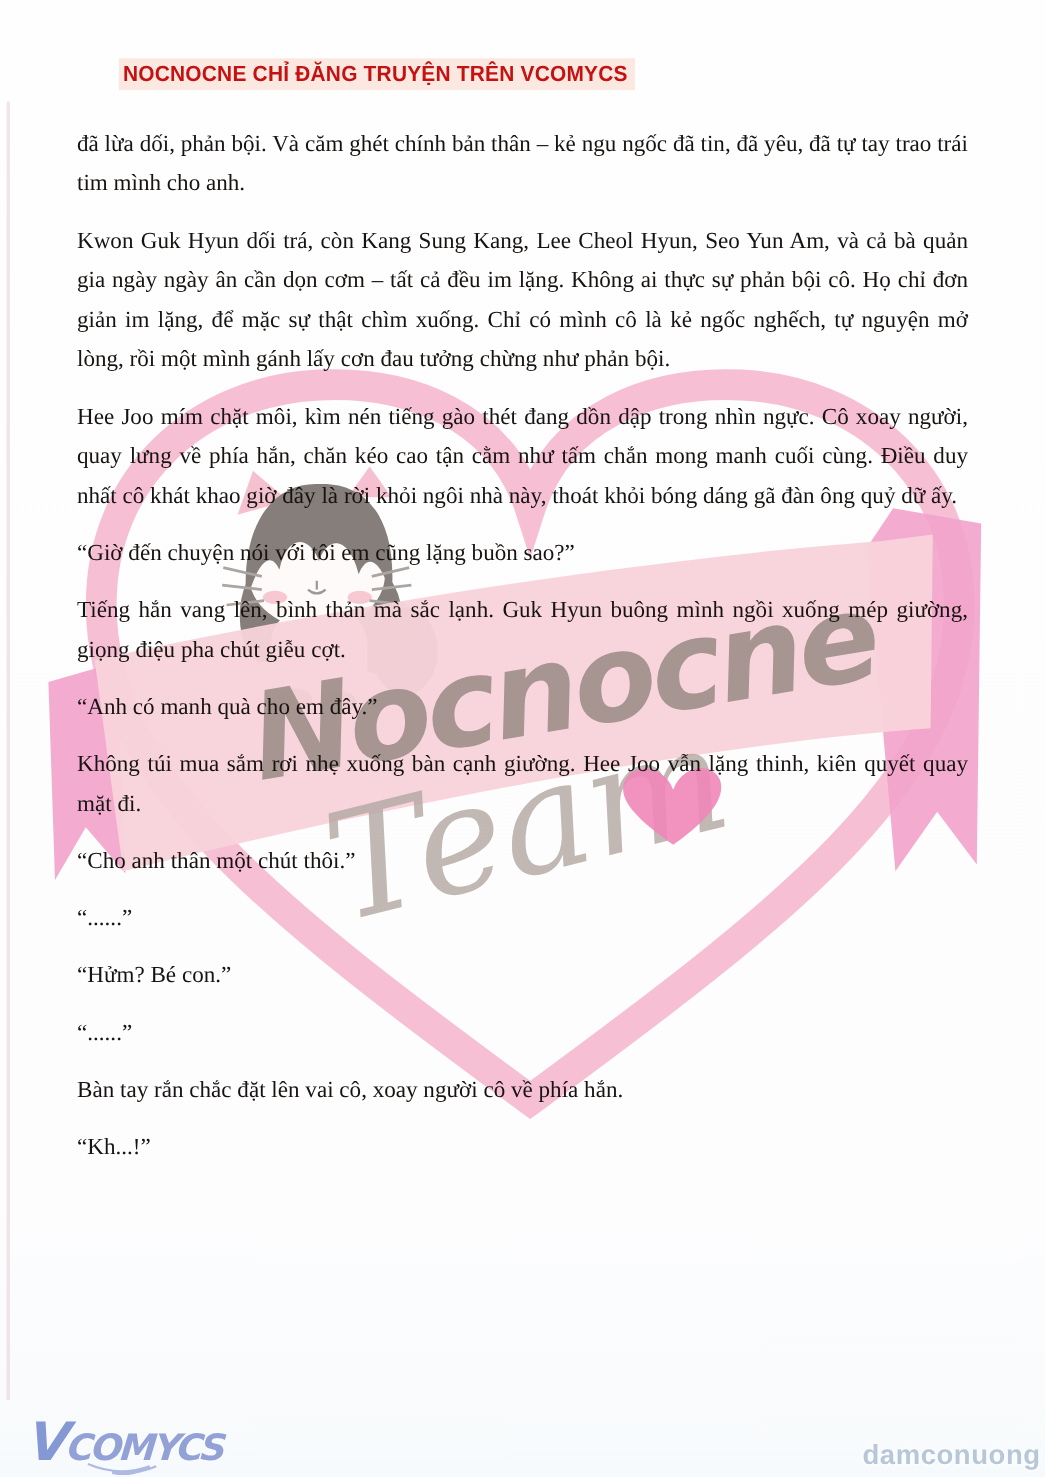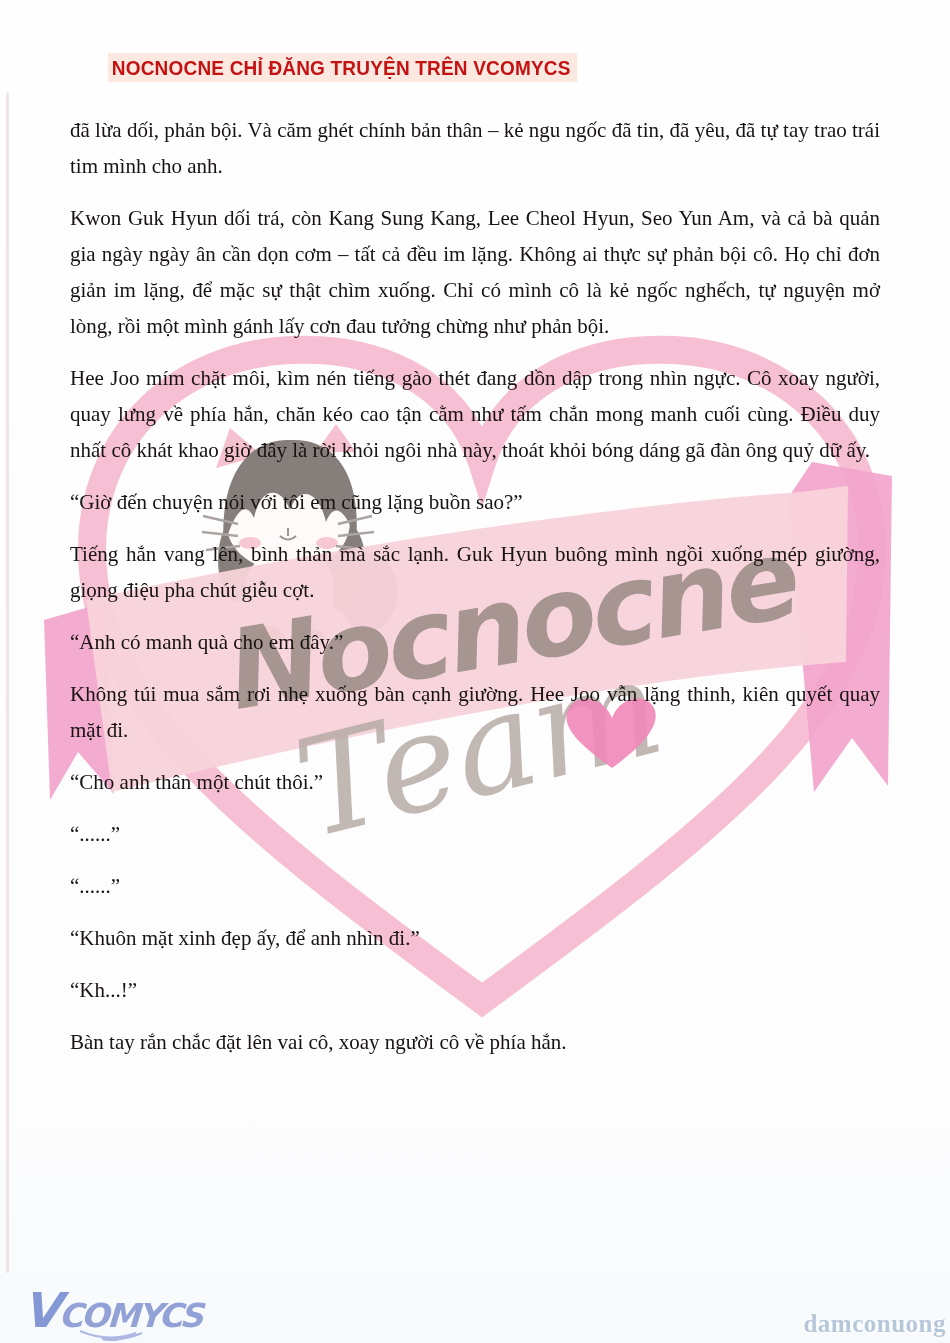--- a/index.html
+++ b/index.html
@@ -48,21 +48,21 @@
     letter-spacing:-2px;
     color:#92a2d7;
     transform:skewX(-6deg);transform-origin:left bottom;
     text-shadow:0 0 2px rgba(255,255,255,.9);
   }
   .logo::first-letter{font-size:48px;color:#8398d4;}
   .logo-flourish{position:absolute;left:78px;bottom:2px;z-index:3;}
   
   .credit{
     position:absolute;right:4px;bottom:5px;z-index:3;
-    font-family:Liberation Serif, serif;
+    font-family:Liberation Sans, sans-serif;
     font-weight:700;font-size:25px;letter-spacing:.5px;
     color:#b7c7da;
     text-shadow:0 0 3px #ffffff,0 0 6px #ffffff,0 1px 2px rgba(255,255,255,.9);
     text-align:center;
   }
 </style>
 </head>
 <body>
 
 <div class="page">
@@ -114,24 +114,24 @@
   <div class="story">
       <p class="para">đã lừa dối, phản bội. Và căm ghét chính bản thân – kẻ ngu ngốc đã tin, đã yêu, đã tự tay trao trái tim mình cho anh.</p>
       <p class="para">Kwon Guk Hyun dối trá, còn Kang Sung Kang, Lee Cheol Hyun, Seo Yun Am, và cả bà quản gia ngày ngày ân cần dọn cơm – tất cả đều im lặng. Không ai thực sự phản bội cô. Họ chỉ đơn giản im lặng, để mặc sự thật chìm xuống. Chỉ có mình cô là kẻ ngốc nghếch, tự nguyện mở lòng, rồi một mình gánh lấy cơn đau tưởng chừng như phản bội.</p>
       <p class="para">Hee Joo mím chặt môi, kìm nén tiếng gào thét đang dồn dập trong nhìn ngực. Cô xoay người, quay lưng về phía hắn, chăn kéo cao tận cằm như tấm chắn mong manh cuối cùng. Điều duy nhất cô khát khao giờ đây là rời khỏi ngôi nhà này, thoát khỏi bóng dáng gã đàn ông quỷ dữ ấy.</p>
       <p class="para">“Giờ đến chuyện nói với tôi em cũng lặng buồn sao?”</p>
       <p class="para">Tiếng hắn vang lên, bình thản mà sắc lạnh. Guk Hyun buông mình ngồi xuống mép giường, giọng điệu pha chút giễu cợt.</p>
       <p class="para">“Anh có manh quà cho em đây.”</p>
       <p class="para">Không túi mua sắm rơi nhẹ xuống bàn cạnh giường. Hee Joo vẫn lặng thinh, kiên quyết quay mặt đi.</p>
       <p class="para">“Cho anh thân một chút thôi.”</p>
       <p class="para">“......”</p>
+      <p class="para">“Hửm? Bé con.”</p>
       <p class="para">“......”</p>
-      <p class="para">“Khuôn mặt xinh đẹp ấy, để anh nhìn đi.”</p>
+      <p class="para">Bàn tay rắn chắc đặt lên vai cô, xoay người cô về phía hắn.</p>
       <p class="para">“Kh...!”</p>
-      <p class="para">Bàn tay rắn chắc đặt lên vai cô, xoay người cô về phía hắn.</p>
     </div>
 
   <div class="logo">VCOMYCS</div>
   <svg class="logo-flourish" width="110" height="14" viewBox="0 0 110 14" aria-hidden="true">
     <path d="M 2 4 q 28 12 56 2 q -16 10 -34 6 q 22 2 40 -6" stroke="#9aa9dc" stroke-width="2" fill="none" opacity="0.8"></path>
   </svg>
 
   <div class="credit">damconuong</div>
 
 </div>

